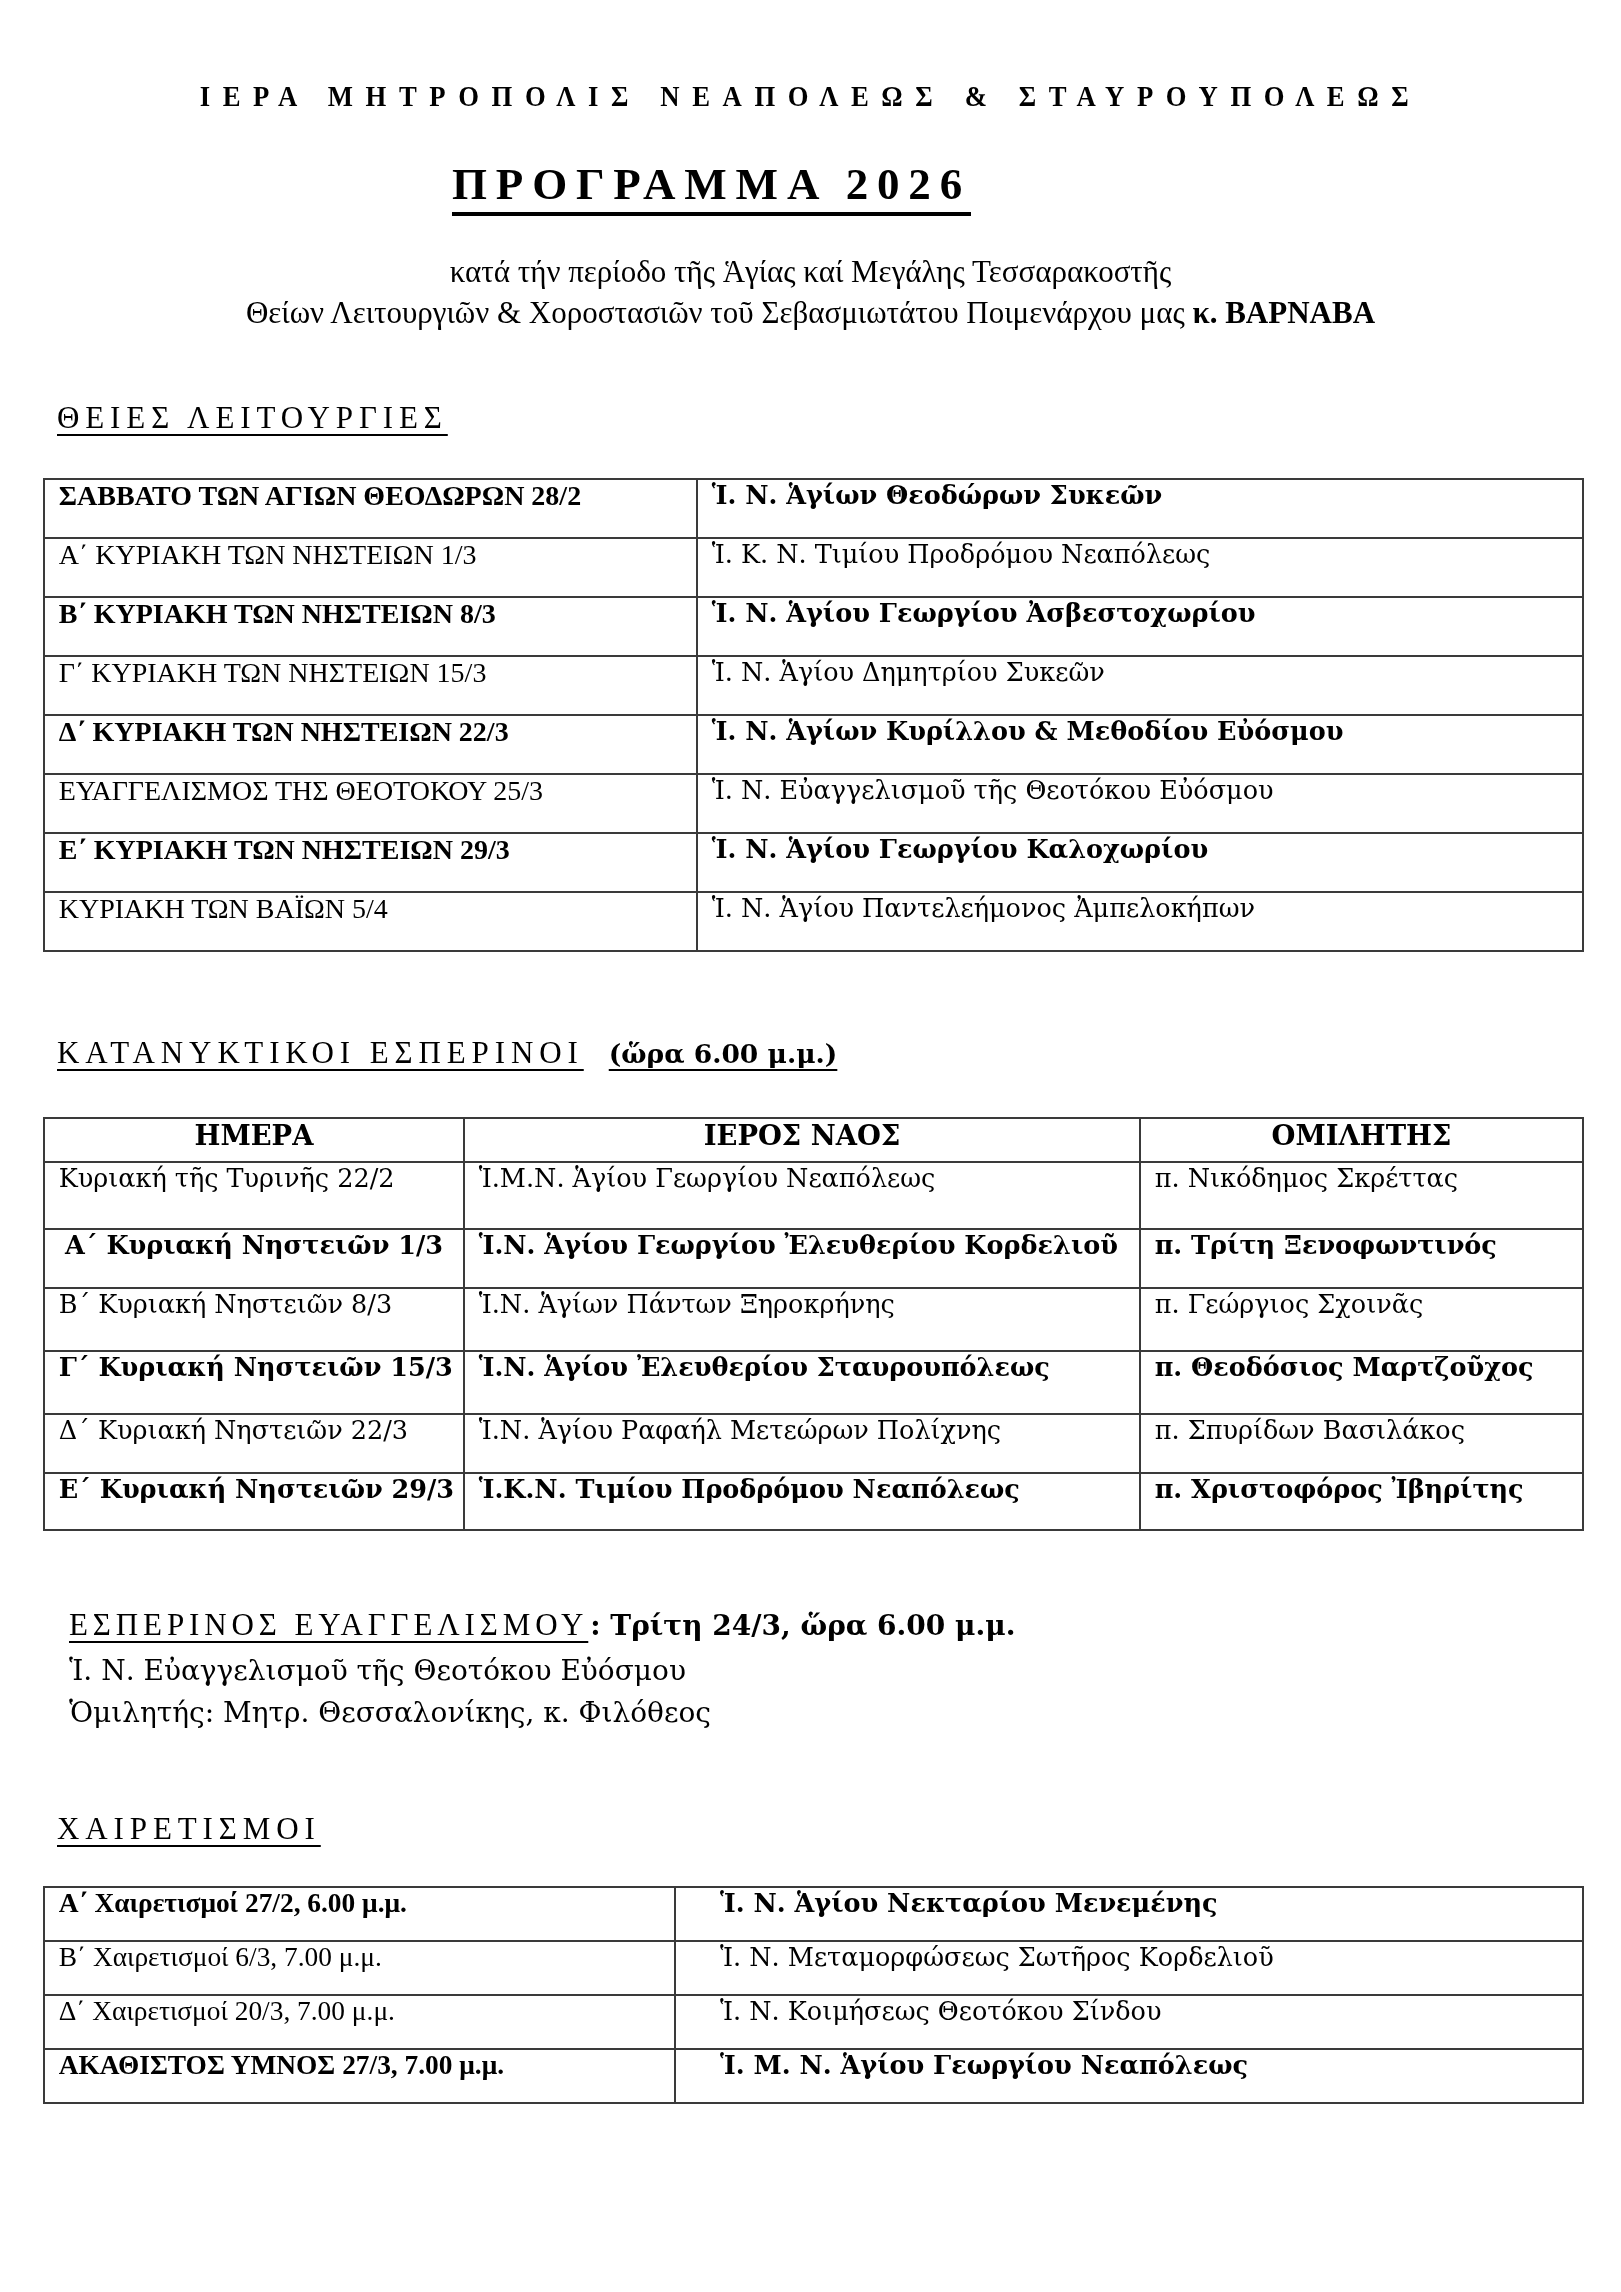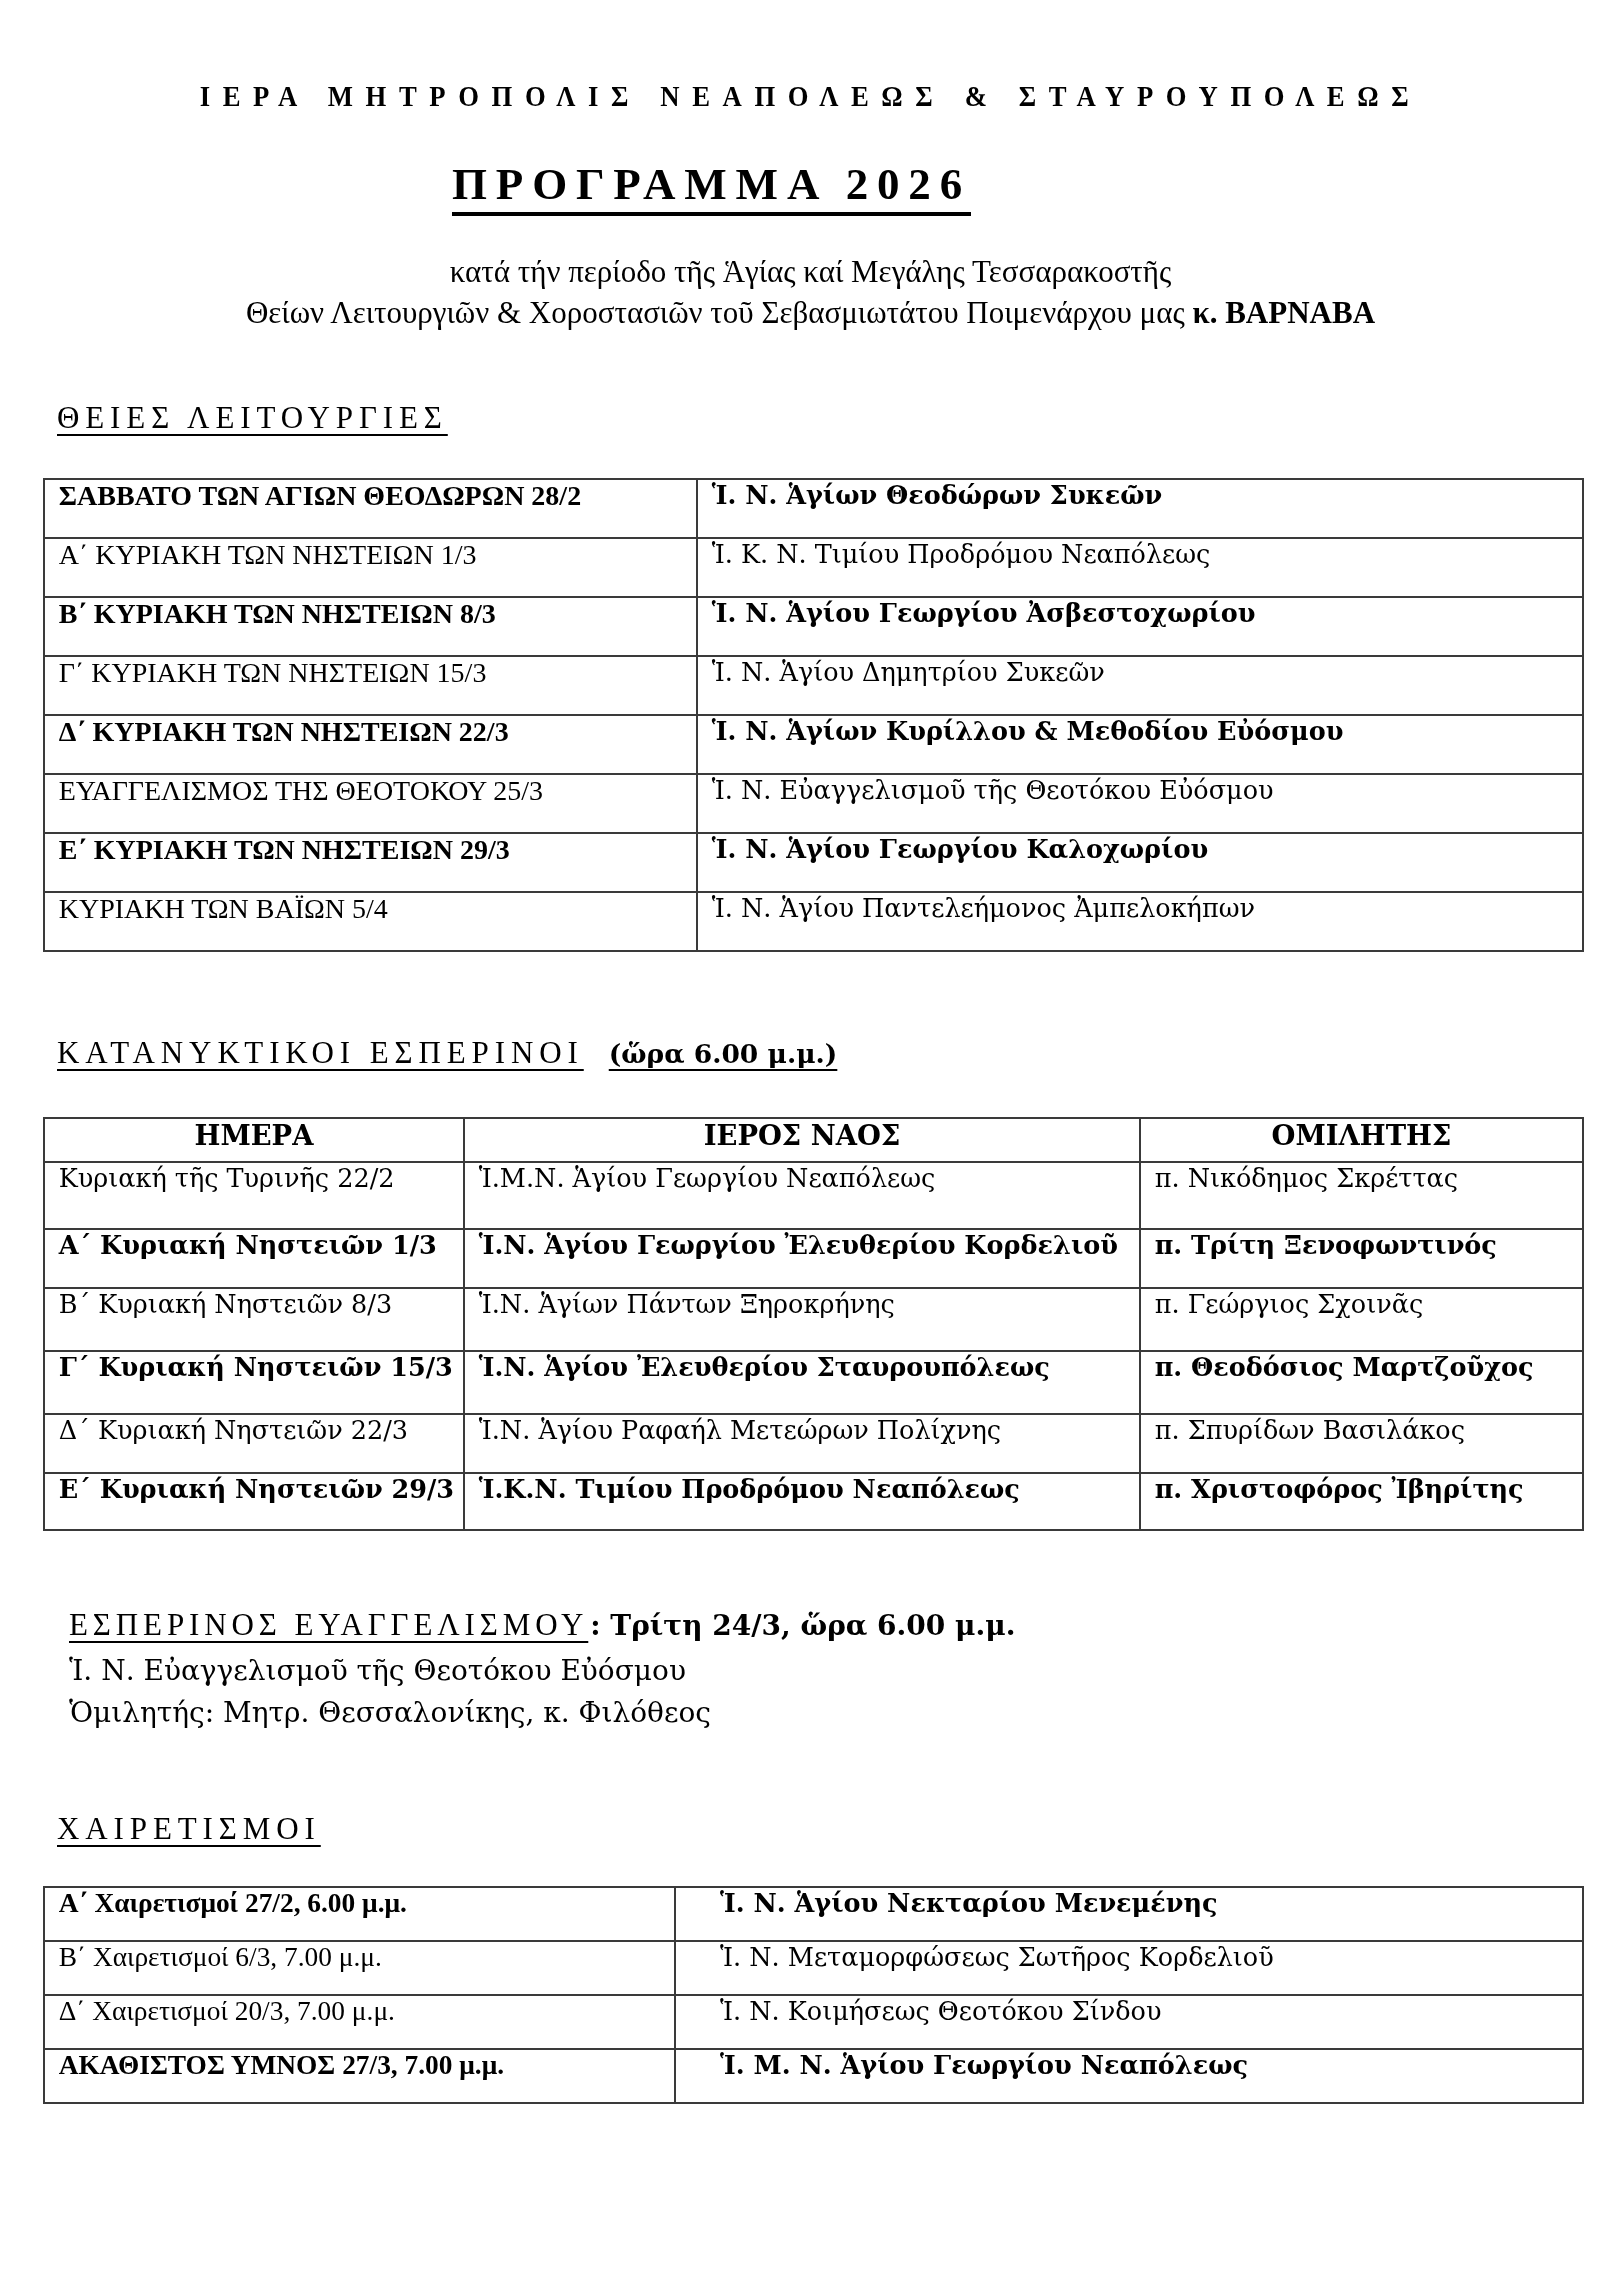--- a/index.html
+++ b/index.html
@@ -129,21 +129,21 @@
       <th>ΟΜΙΛΗΤΗΣ</th>
     </tr>
   </thead>
   <tbody>
       <tr>
         <td class="c1" style="height: 65px;">Κυριακή τῆς Τυρινῆς  22/2</td>
         <td class="c2" style="height: 65px;">Ἱ.Μ.Ν. Ἁγίου Γεωργίου Νεαπόλεως</td>
         <td class="c3" style="height: 65px; border-radius: 28px;">π. Νικόδημος Σκρέττας</td>
       </tr>
       <tr>
-        <td class="c1 bold" style="height: 57px;">Α΄ Κυριακή Νηστειῶν  1/3</td>
+        <td class="c1 bold" style="height: 57px; text-align: center;">Α΄ Κυριακή Νηστειῶν  1/3</td>
         <td class="c2 bold" style="height: 57px;">Ἱ.Ν. Ἁγίου Γεωργίου Ἐλευθερίου Κορδελιοῦ</td>
         <td class="c3 bold" style="height: 57px;">π. Τρίτη Ξενοφωντινός</td>
       </tr>
       <tr>
         <td class="c1" style="height: 61px;">Β΄ Κυριακή Νηστειῶν  8/3</td>
         <td class="c2" style="height: 61px;">Ἱ.Ν. Ἁγίων Πάντων Ξηροκρήνης</td>
         <td class="c3" style="height: 61px;">π. Γεώργιος Σχοινᾶς</td>
       </tr>
       <tr>
         <td class="c1 bold" style="height: 61px;">Γ΄ Κυριακή Νηστειῶν  15/3</td>

